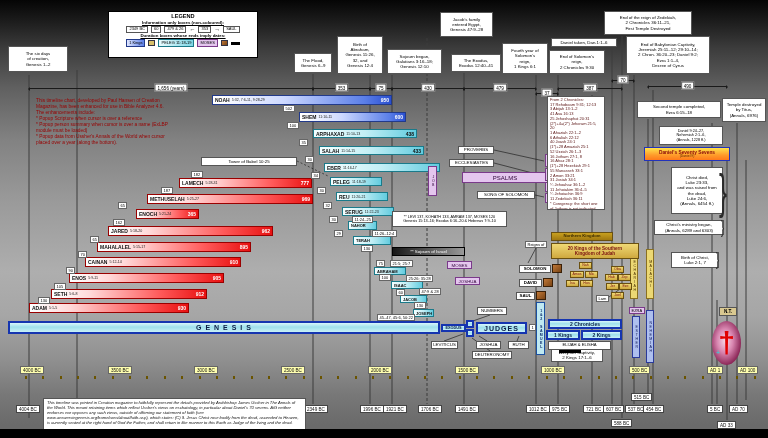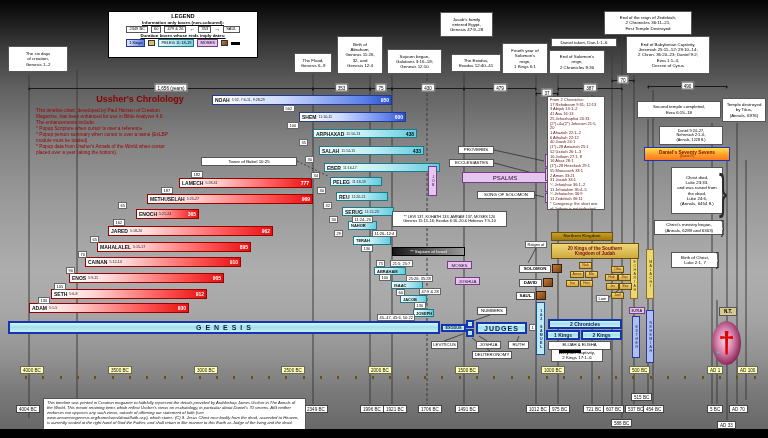--- a/index.html
+++ b/index.html
@@ -133,21 +133,20 @@
         <span class="cbox blue">1 Kings</span>
         <span class="cbox tan"></span>
         <span class="cbox cyan">PELEG 11:18-19</span>
         <span class="cbox purple">MOSES</span>
         <span class="cbox brown"></span>
         <span class="cbox black"></span>
       </div>
   </div>
 
   <div class="titleblk">
-    <div class="tt">Ussher's Chrolology</div>
     <div class="tb">This timeline chart, developed by Paul Hansen of Creation
 Magazine, has been enhanced for use in Bible Analyzer 4.6.
 The enhancements include:
 * Popup Scripture when cursor is over a reference
 * Popup person summary when cursor is over a name (ExLBP
 module must be loaded)
 * Popup data from Ussher's Annals of the World when cursor
 placed over a year (along the bottom).</div>
   </div>
 

